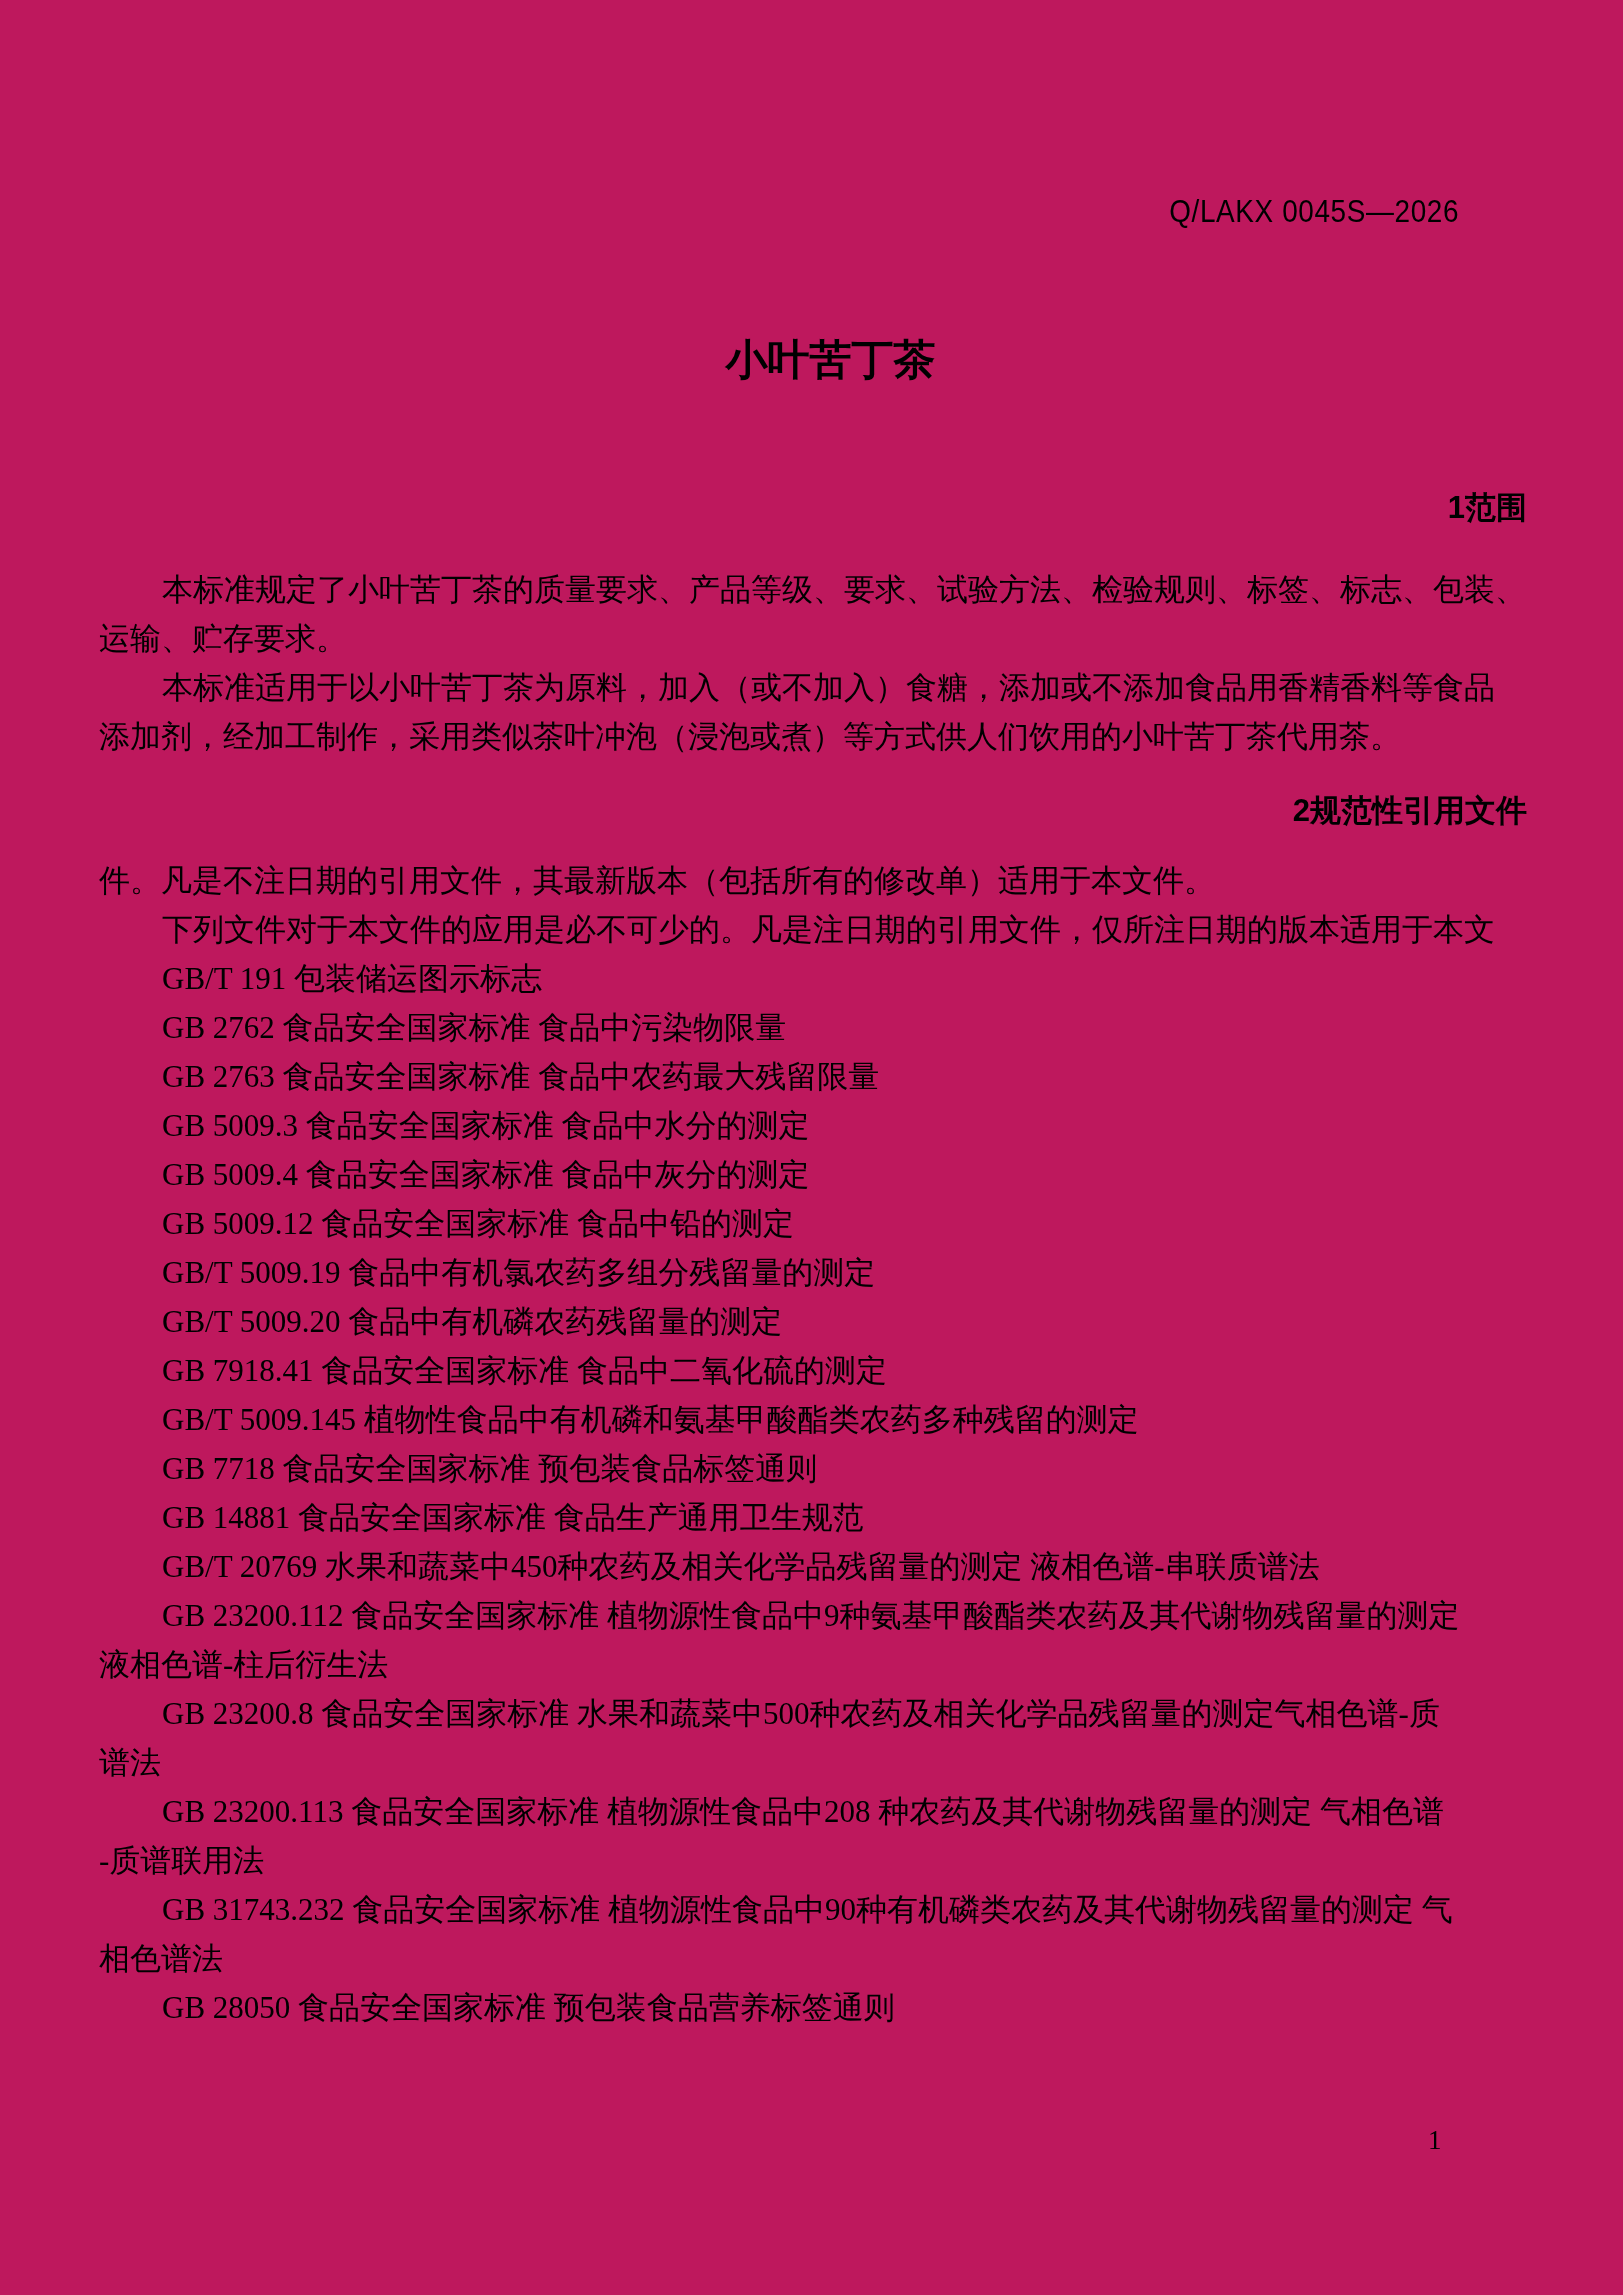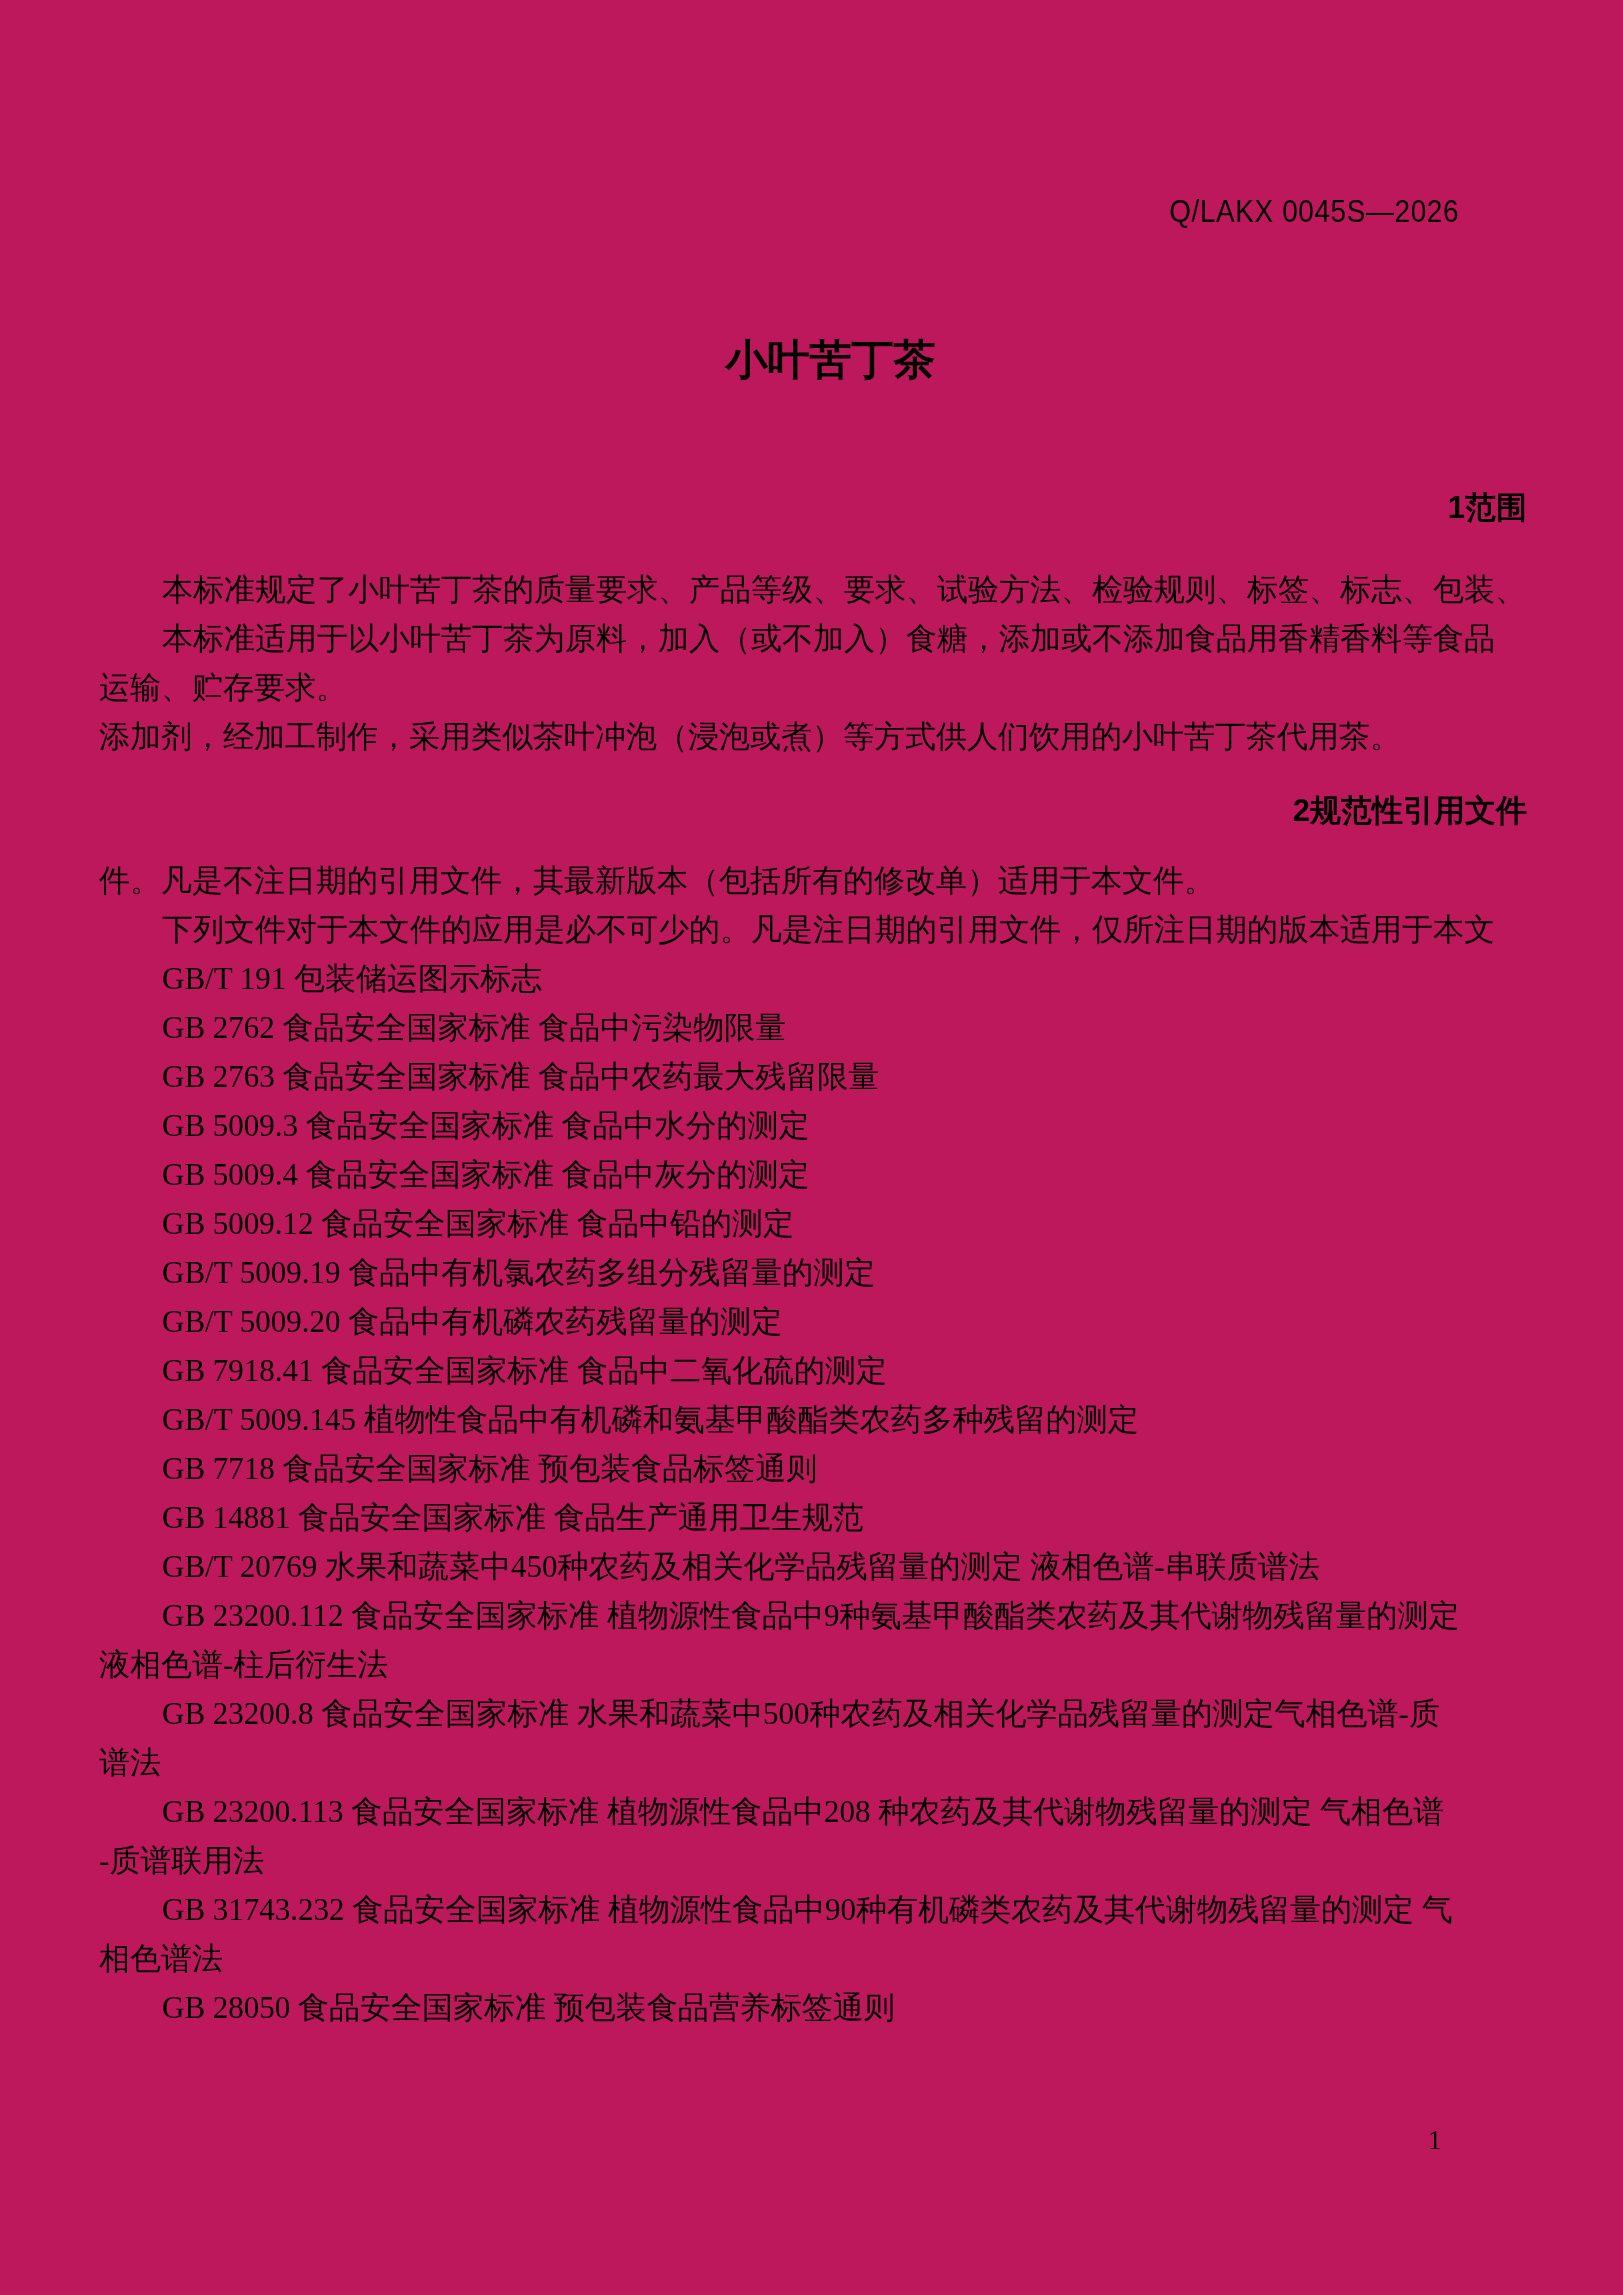--- a/index.html
+++ b/index.html
@@ -85,22 +85,22 @@
 
   <div class="doc-code">Q/LAKX 0045S—2026</div>
 
   <div class="doc-title">小叶苦丁茶</div>
 
   <div class="content">
 
     <div class="sec-heading h1-heading"><span class="sec-num">1</span><span>范围</span></div>
 
     <div class="line indent">本标准规定了小叶苦丁茶的质量要求、产品等级、要求、试验方法、检验规则、标签、标志、包装、</div>
+    <div class="line">运输、贮存要求。</div>
     <div class="line indent">本标准适用于以小叶苦丁茶为原料，加入（或不加入）食糖，添加或不添加食品用香精香料等食品</div>
-    <div class="line">运输、贮存要求。</div>
     <div class="line">添加剂，经加工制作，采用类似茶叶冲泡（浸泡或煮）等方式供人们饮用的小叶苦丁茶代用茶。</div>
 
     <div class="sec-heading h2-heading"><span class="sec-num">2</span><span>规范性引用文件</span></div>
 
     <div class="line">件。凡是不注日期的引用文件，其最新版本（包括所有的修改单）适用于本文件。</div>
     <div class="line indent">下列文件对于本文件的应用是必不可少的。凡是注日期的引用文件，仅所注日期的版本适用于本文</div>
 
     <div class="line indent">GB/T 191 包装储运图示标志</div>
     <div class="line indent">GB 2762 食品安全国家标准 食品中污染物限量</div>
     <div class="line indent">GB 2763 食品安全国家标准 食品中农药最大残留限量</div>

